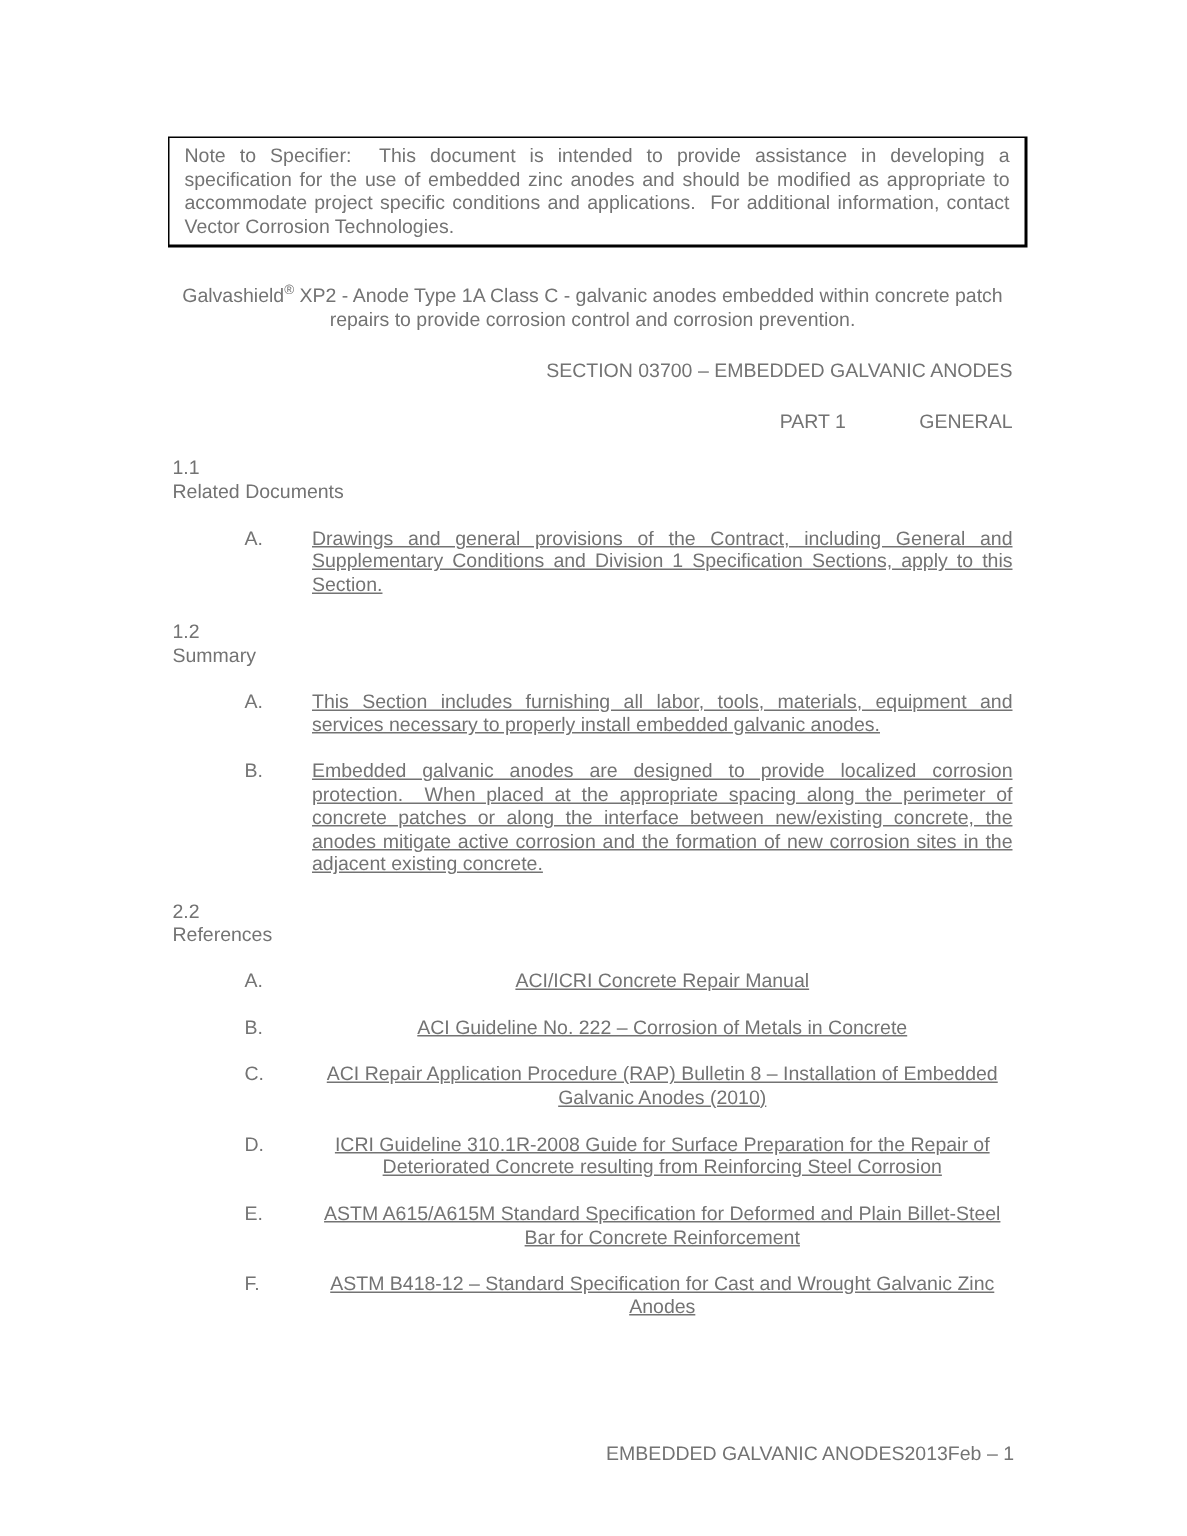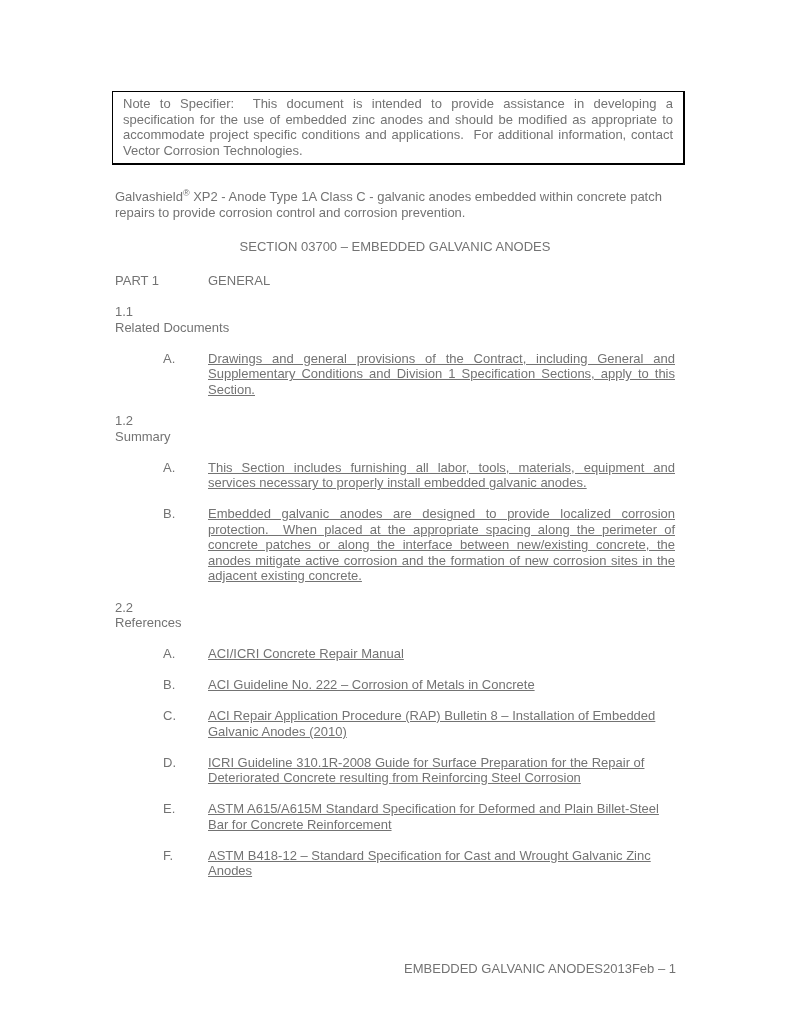--- a/index.html
+++ b/index.html
@@ -33,29 +33,29 @@
   .justify {
     text-align: justify;
   }
   .intro {
     margin: 24px 0 0 115px;
     width: 560px;
   }
   .heading {
     margin: 19px 0 0 115px;
     width: 560px;
-    text-align: center;
+    text-align: right;
   }
-  p { margin: 0; }
+  p { margin: 0; text-align: center; }
   .row {
     display: flex;
     margin-left: 115px;
     width: 560px;
   }
-  .part-row { margin-top: 18px; }
+  .part-row { margin-top: 18px; justify-content: flex-end; }
   .part-label {
     width: 93px;
     flex: none;
   }
   .sec-row { margin-top: 16px; flex-direction: column; }
   .sec-num {
     width: 47px;
     flex: none;
   }
   .item {

